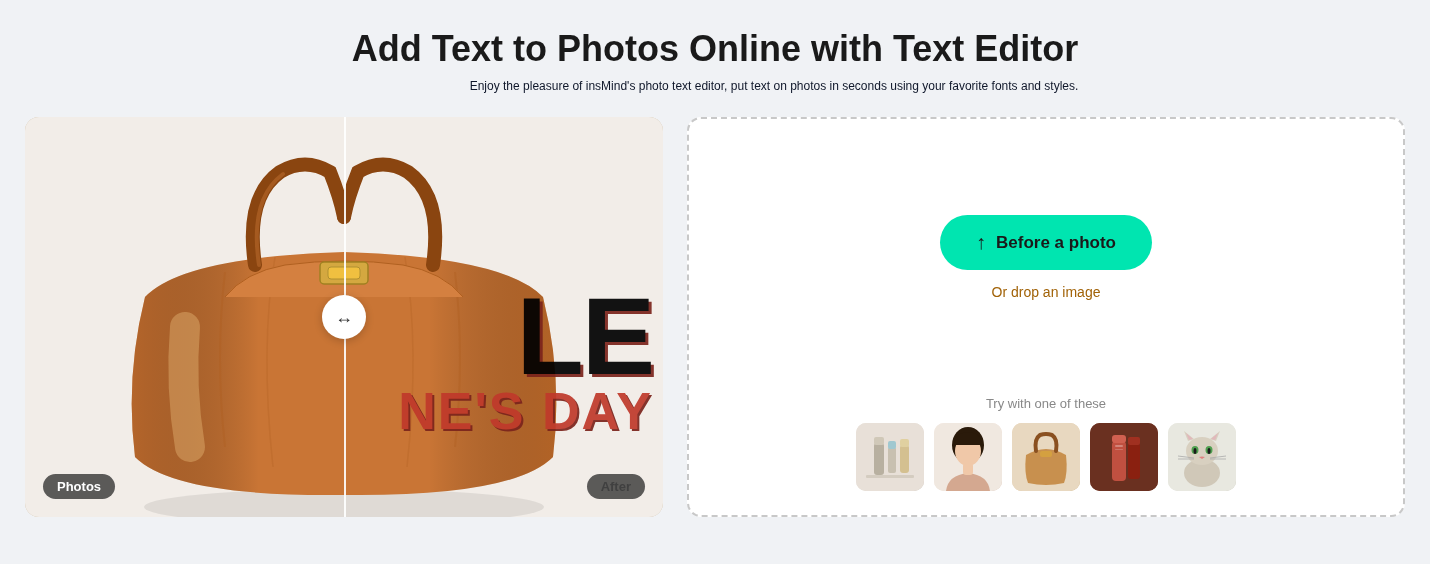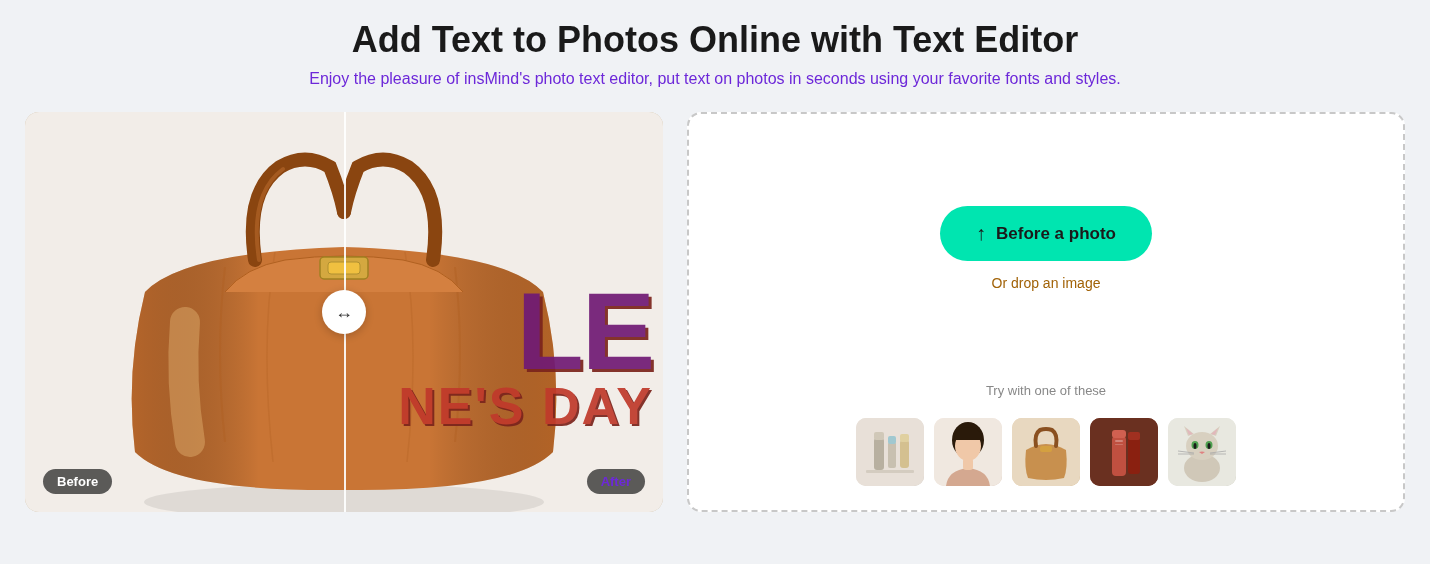--- a/index.html
+++ b/index.html
@@ -9,37 +9,38 @@
       min-height: 564px;
       width: 1430px;
     }
     .page-wrapper {
       width: 1430px;
       min-height: 564px;
       background: #f0f2f5;
       display: flex;
       flex-direction: column;
       align-items: center;
-      padding: 19px 20px 20px;
+      padding: 28px 20px 20px;
     }
     .header-section {
       text-align: center;
       margin-bottom: 24px;
     }
     .main-title {
       font-size: 36px;
       font-weight: 800;
       color: #1a1a1a;
       line-height: 1.15;
       margin-bottom: 10px;
     }
     .subtitle {
-      font-size: 16px;
-      color: #6d28d9;
+      font-size: 12px;
+      color: #0f172a;
       font-weight: 400;
+      text-align: right;
     }
     .content-row {
       display: flex;
       gap: 24px;
       width: 100%;
       max-width: 1380px;
     }
     
     .before-after-panel {
       width: 638px;
@@ -54,21 +55,21 @@
     .sale-text-overlay {
       position: absolute;
       bottom: 80px;
       right: 10px;
       text-align: right;
       line-height: 1;
     }
     .sale-text-le {
       font-size: 110px;
       font-weight: 900;
-      color: #701a75;
+      color: #000000;
       opacity: 0.92;
       letter-spacing: -2px;
       text-shadow: 3px 3px 0 #7b241c;
       line-height: 0.9;
     }
     .sale-text-day {
       font-size: 52px;
       font-weight: 900;
       color: #c0392b;
       opacity: 0.92;
@@ -116,21 +117,21 @@
       font-weight: 600;
       padding: 5px 14px;
       border-radius: 20px;
       z-index: 12;
     }
     .badge-after {
       position: absolute;
       bottom: 18px;
       right: 18px;
       background: rgba(40,40,40,0.75);
-      color: #6d28d9;
+      color: #404040;
       font-size: 13px;
       font-weight: 600;
       padding: 5px 14px;
       border-radius: 20px;
       z-index: 12;
     }
 
     
     .upload-panel {
       flex: 1;
@@ -171,21 +172,21 @@
     }
     .drop-text {
       font-size: 14px;
       color: #a16207;
     }
     .try-section {
       width: 100%;
       display: flex;
       flex-direction: column;
       align-items: center;
-      gap: 20px;
+      gap: 12px;
     }
     .try-label {
       font-size: 13px;
       color: #888;
     }
     .sample-images {
       display: flex;
       gap: 10px;
       align-items: center;
     }
@@ -267,21 +268,21 @@
           <div class="sale-text-day">NE'S DAY</div>
         </div>
       </div>
 
       <div class="divider-line"></div>
 
       <div class="drag-handle">
         <span>↔</span>
       </div>
 
-      <div class="badge-before">Before</div>
+      <div class="badge-before">Photos</div>
       <div class="badge-after">After</div>
     </div>
 
     <div class="upload-panel">
       <div class="upload-center">
         <button class="upload-btn">
           <span class="upload-icon">↑</span>
           <span>Before a photo</span>
         </button>
         <span class="drop-text">Or drop an image</span>

